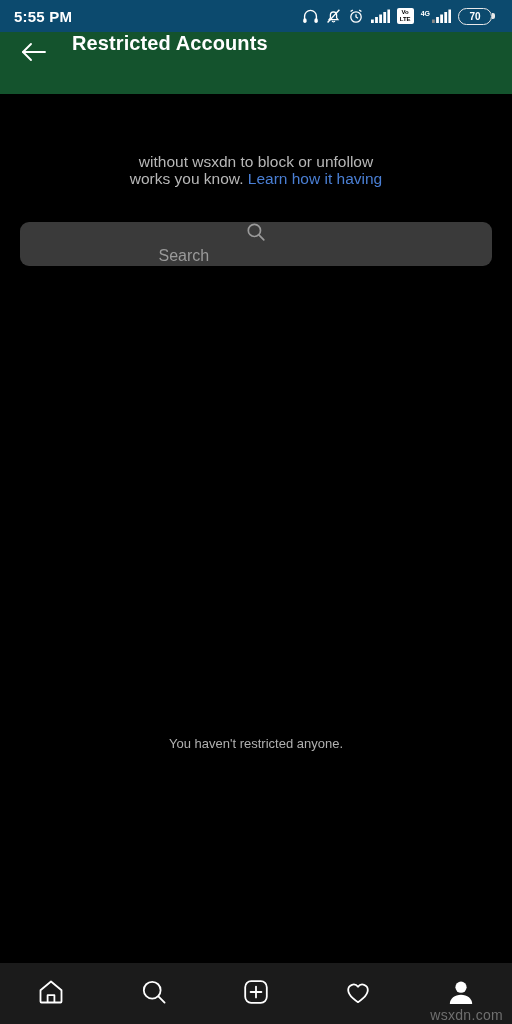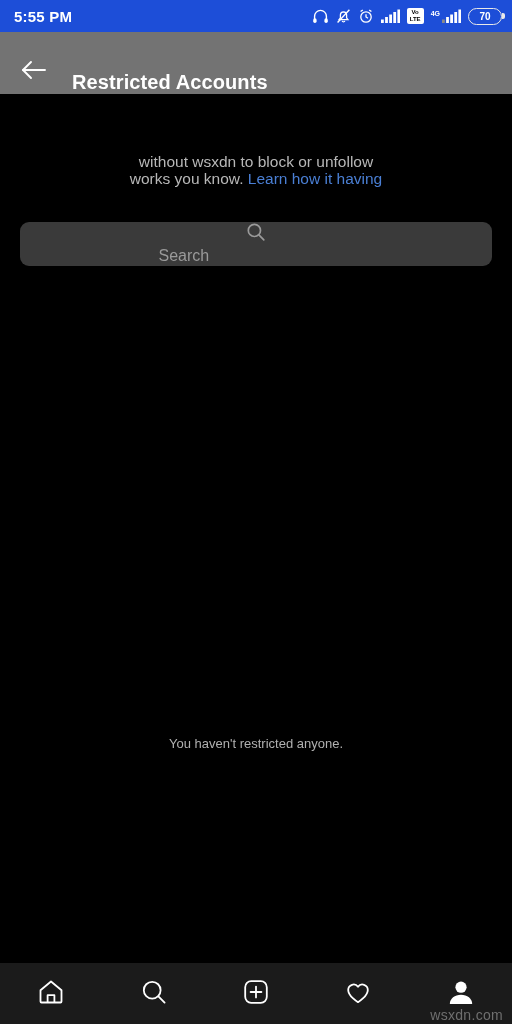--- a/index.html
+++ b/index.html
@@ -12,23 +12,23 @@
   .phone {
     position:relative;
     width:512px; height:1024px;
     background:#000;
     display:flex; flex-direction:column;
   }
 
   
   .statusbar {
     height:32px; flex:0 0 32px;
-    background:#1d4ed8;
+    background:#0c4a6e;
     display:flex; align-items:center;
-    padding:0 10px 0 14px;
+    padding:0 20px 0 14px;
     color:#fff;
   }
   .status-time {
     font-size:15px; font-weight:bold;
     letter-spacing:0.2px;
     color:#ffffff;
   }
   .status-icons {
     margin-left:auto;
     display:flex; align-items:center; gap:7px;text-align:center;
@@ -55,22 +55,22 @@
   .battery::after{
     content:""; position:absolute; right:-3.5px;
     width:2.5px; height:6px; background:#e8e8e8;
     border-radius:0 2px 2px 0;
   }
   .battery-level { font-size:10px; font-weight:bold; color:#fff; }
 
   
   .appbar {
     height:62px; flex:0 0 62px;
-    background:#737373;
-    display:flex; align-items:flex-end;
+    background:#14532d;
+    display:flex; align-items:flex-start;
     padding:0 16px;
   }
   .back-btn {
     width:44px; height:44px;
     display:flex; align-items:center; justify-content:center;
     cursor:pointer; margin-left:-4px;
   }
   .appbar-title {
     font-size:20px; font-weight:bold;
     color:#fff; margin-left:16px;

